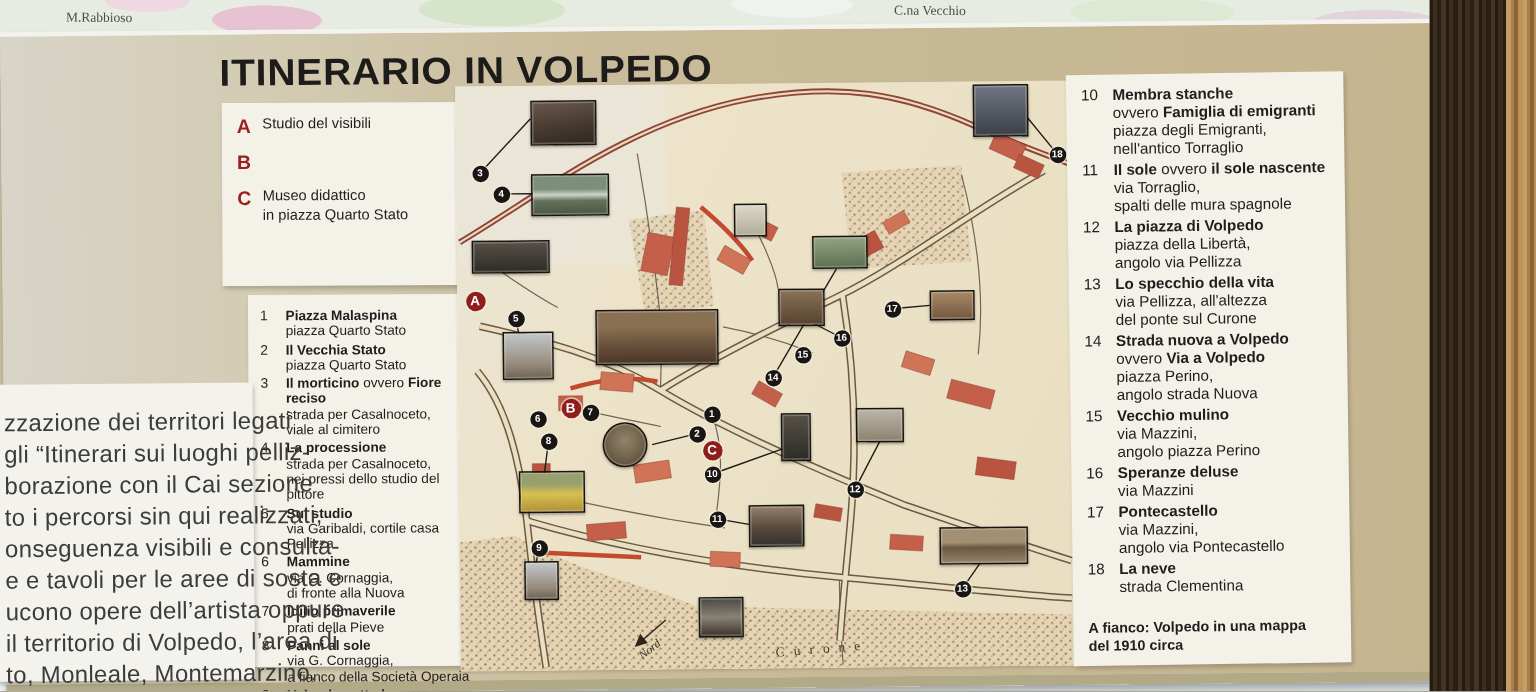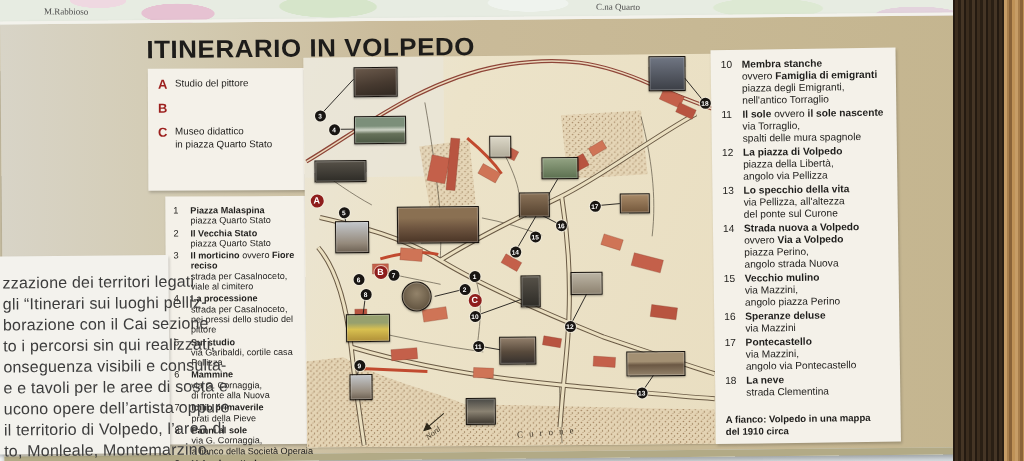--- a/index.html
+++ b/index.html
@@ -98,34 +98,34 @@
   .tn-river{background:linear-gradient(180deg,#a39073 0 40%,#6b5844 55%,#93826a);}
   .tn-sepia{background:radial-gradient(circle at 50% 40%,#93836a,#655743 70%,#453b2d);}
 </style>
 </head>
 <body>
 
 <div id="stage">
 
   <div class="top-map">
     <span class="top-map-label" style="left:56px;top:16px;">M.Rabbioso</span>
-    <span class="top-map-label" style="left:608px;top:7px;">C.na Quarto</span>
+    <span class="top-map-label" style="left:608px;top:7px;">C.na Vecchio</span>
   </div>
 
   <div class="bottom-strip"></div>
 
   <div class="sign">
 
     <div class="sign-title">ITINERARIO IN VOLPEDO</div>
 
     <div class="card card-legend" id="legend-card">
         <div class="legend-row">
           <span class="legend-letter">A</span>
           <div class="legend-lines">
-            <div>Studio del pittore</div>
+            <div>Studio del visibili</div>
           </div>
         </div>
         <div class="legend-row">
           <span class="legend-letter">B</span>
         </div>
         <div class="legend-row">
           <span class="legend-letter">C</span>
           <div class="legend-lines">
             <div>Museo didattico</div>
             <div>in piazza Quarto Stato</div>

